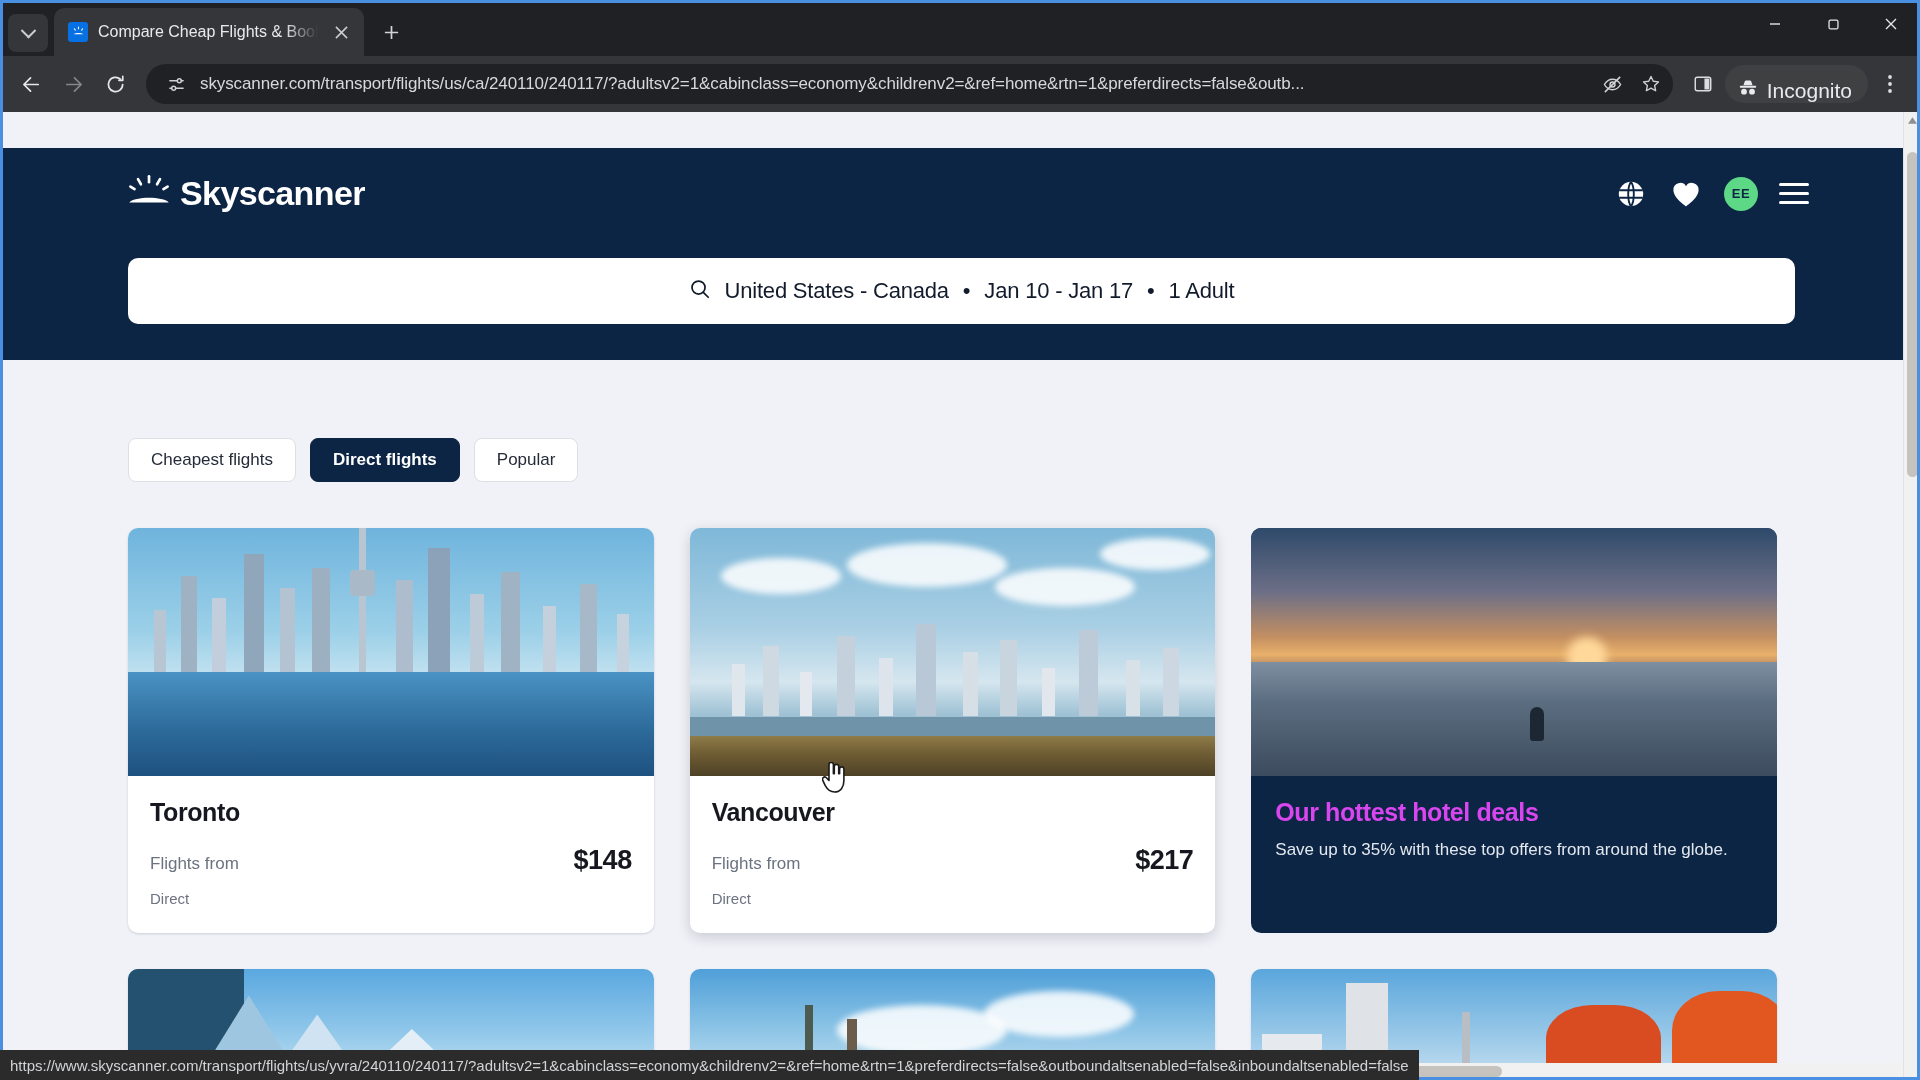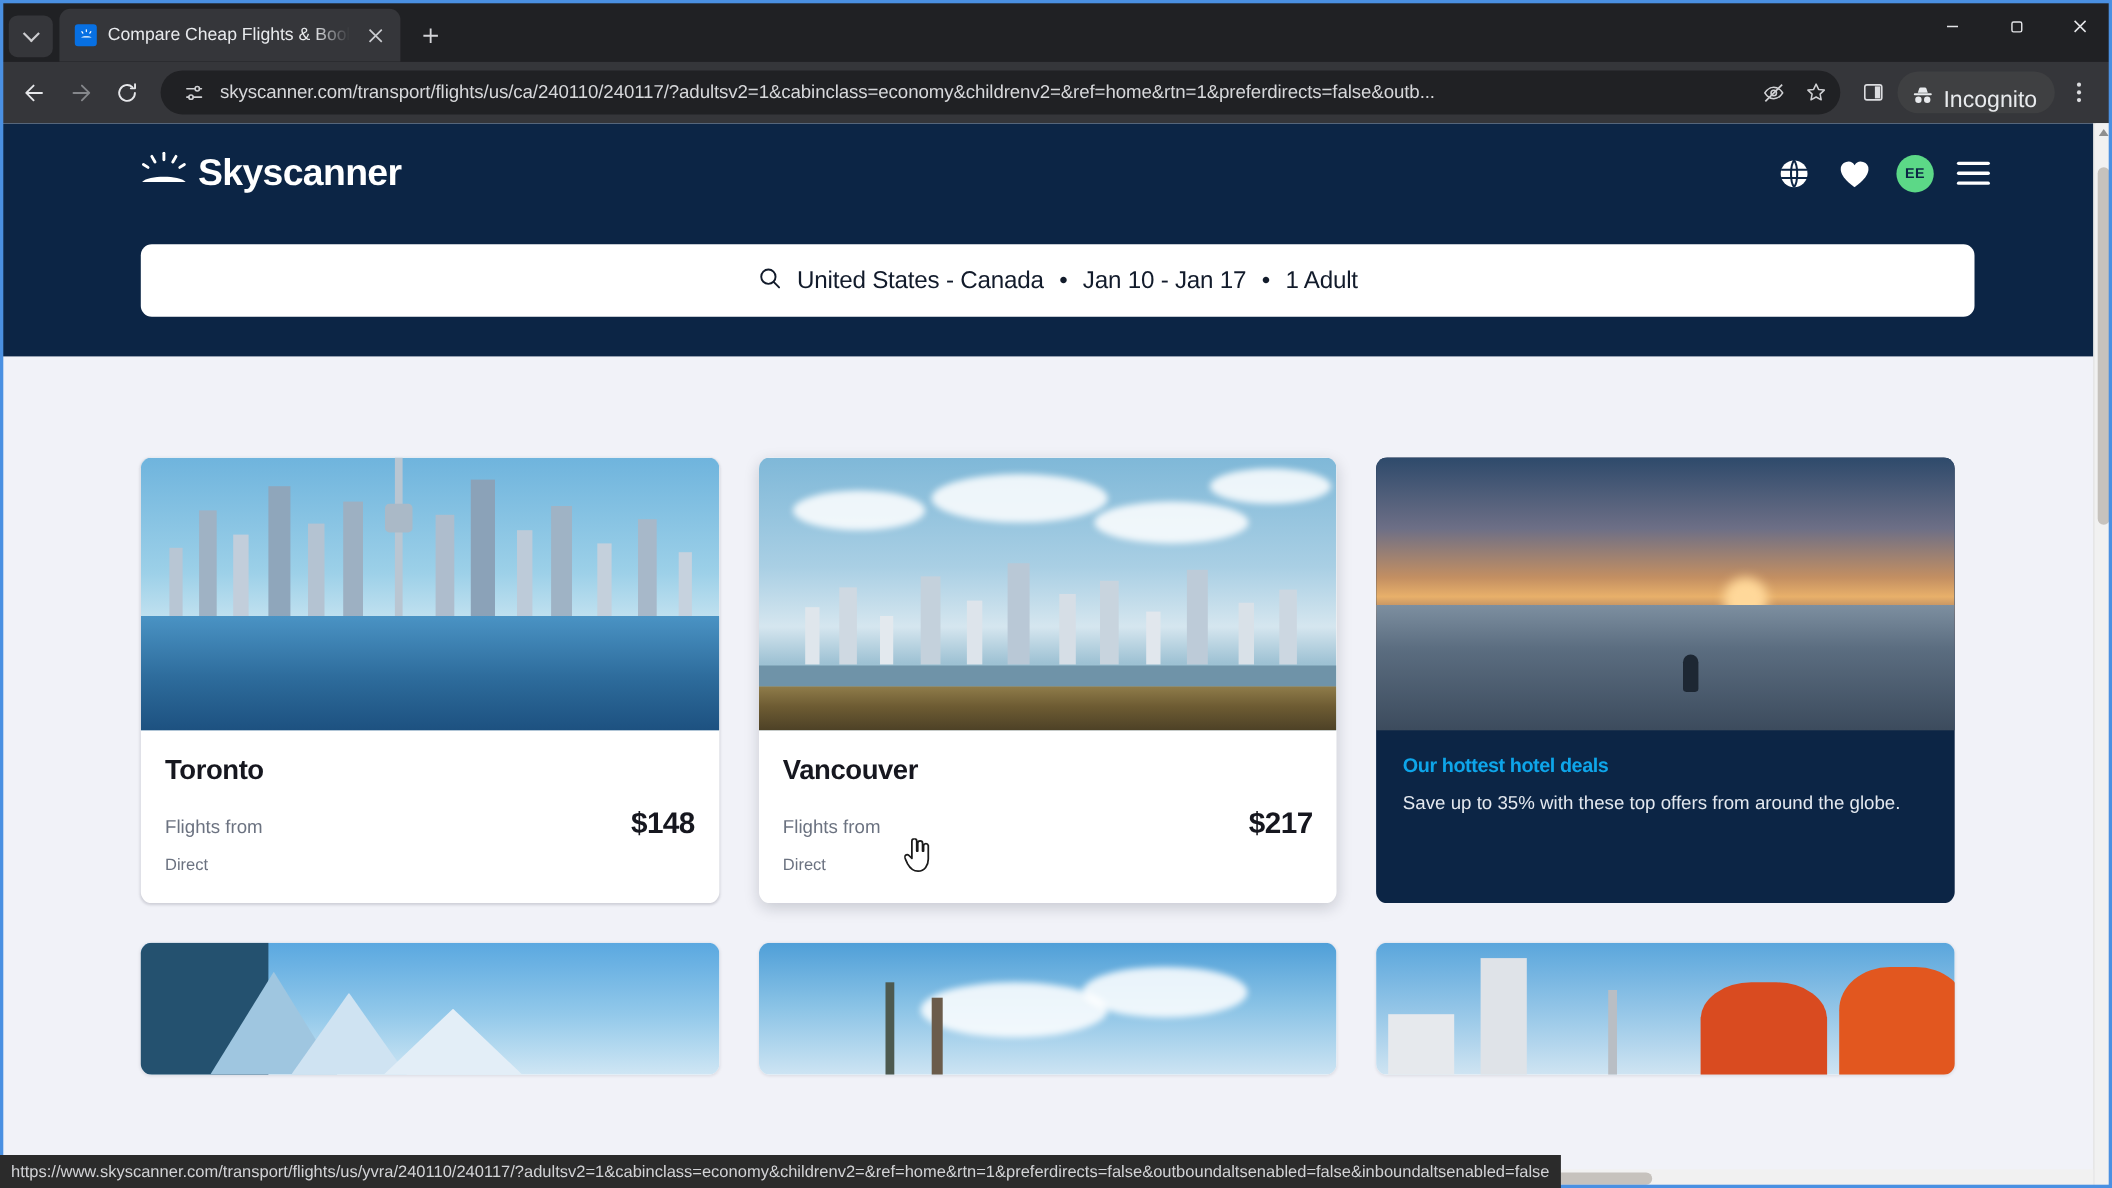--- a/index.html
+++ b/index.html
@@ -67,21 +67,21 @@
   .tb-icon { width: 36px; height: 38px; display:flex;align-items:center;justify-content:center; flex:none;}
 
   
   .viewport {
     position: absolute; top: 112px; left: 0; width: 1920px; height: 968px;
     background: #f1f2f8; overflow: hidden;
   }
   .page { width: 1905px; }
 
   .sky-header { background: #0c2545; height: 212px; position: relative; }
-  .sky-top { display:flex; align-items:center; justify-content:space-between; padding: 26px 96px 0 128px; }
+  .sky-top { display:flex; align-items:center; justify-content:space-between; padding: 26px 96px 0 128px; margin-top: 36px; }
   .logo { display:flex; align-items:center; gap: 10px; }
   .logo-text { color:#fff; font-size: 34px; font-weight: 700; letter-spacing:-0.6px; }
   .hdr-icons { display:flex; align-items:center; gap: 21px; }
   .hdr-ic { width:34px;height:34px;display:flex;align-items:center;justify-content:center;}
   .avatar {
     width: 34px; height: 34px; border-radius: 50%; background: #5cd887;
     display:flex;align-items:center;justify-content:center;
     color:#0c2545; font-size:13px; font-weight:700; letter-spacing:0.5px;
   }
   .hamb { width: 30px; display:flex; flex-direction:column; gap:6px; }
@@ -116,21 +116,21 @@
   .card-body { padding: 22px 22px 26px 22px; }
   .city { font-size: 25px; font-weight: 700; color:#16171f; letter-spacing:-0.4px; }
   .row { display:flex; align-items:baseline; justify-content:space-between; margin-top: 18px; }
   .muted { font-size: 17px; color:#6b7280; }
   .price { font-size: 27px; font-weight:700; color:#16171f; letter-spacing:-0.5px; }
   .sub { font-size: 15px; color:#6b7280; margin-top: 14px; }
 
   .promo { background:#0c2545; border-radius:10px; overflow:hidden; }
   .promo-img { height: 248px; position:relative; overflow:hidden; }
   .promo-body { padding: 22px 26px 30px 24px; }
-  .promo-title { color:#0ea5e9; font-size:18px; font-weight:700; letter-spacing:-0.4px; }
+  .promo-title { color:#d946ef; font-size:25px; font-weight:700; letter-spacing:-0.4px; }
   .promo-text { color:#e3e8ef; font-size:17px; line-height:1.5; margin-top:10px; max-width: 470px;}
 
   .grid2 { display:grid; grid-template-columns: repeat(3, 1fr); gap: 36px; margin-top: 36px; }
   .card2 { background:#fff; border-radius:10px; overflow:hidden; height: 120px;
            box-shadow: 0 1px 3px rgba(16,24,40,.10); }
   .card2 .card-img { height: 120px; }
 
   
   .sc { position:absolute; inset:0; }
 
@@ -360,20 +360,25 @@
           <span class="q">United States - Canada</span>
           <span class="q dot">•</span>
           <span class="q">Jan 10 - Jan 17</span>
           <span class="q dot">•</span>
           <span class="q">1 Adult</span>
         </div>
       </div>
 
       <div class="content">
 
+        <div class="chips">
+          <div class="chip">Cheapest flights</div>
+          <div class="chip active">Direct flights</div>
+          <div class="chip">Popular</div>
+        </div>
 
         <div class="grid">
 
           <div class="card">
             <div class="card-img">
               <div class="sc t-sky">
                 <div style="position:absolute;left:5%;bottom:42%;width:12px;height:62px;background:#b8c6d4"></div>
                 <div style="position:absolute;left:10%;bottom:42%;width:16px;height:96px;background:#9fb2c4"></div>
                 <div style="position:absolute;left:16%;bottom:42%;width:14px;height:74px;background:#c2cedb"></div>
                 <div style="position:absolute;left:22%;bottom:42%;width:20px;height:118px;background:#8fa6bb"></div>

